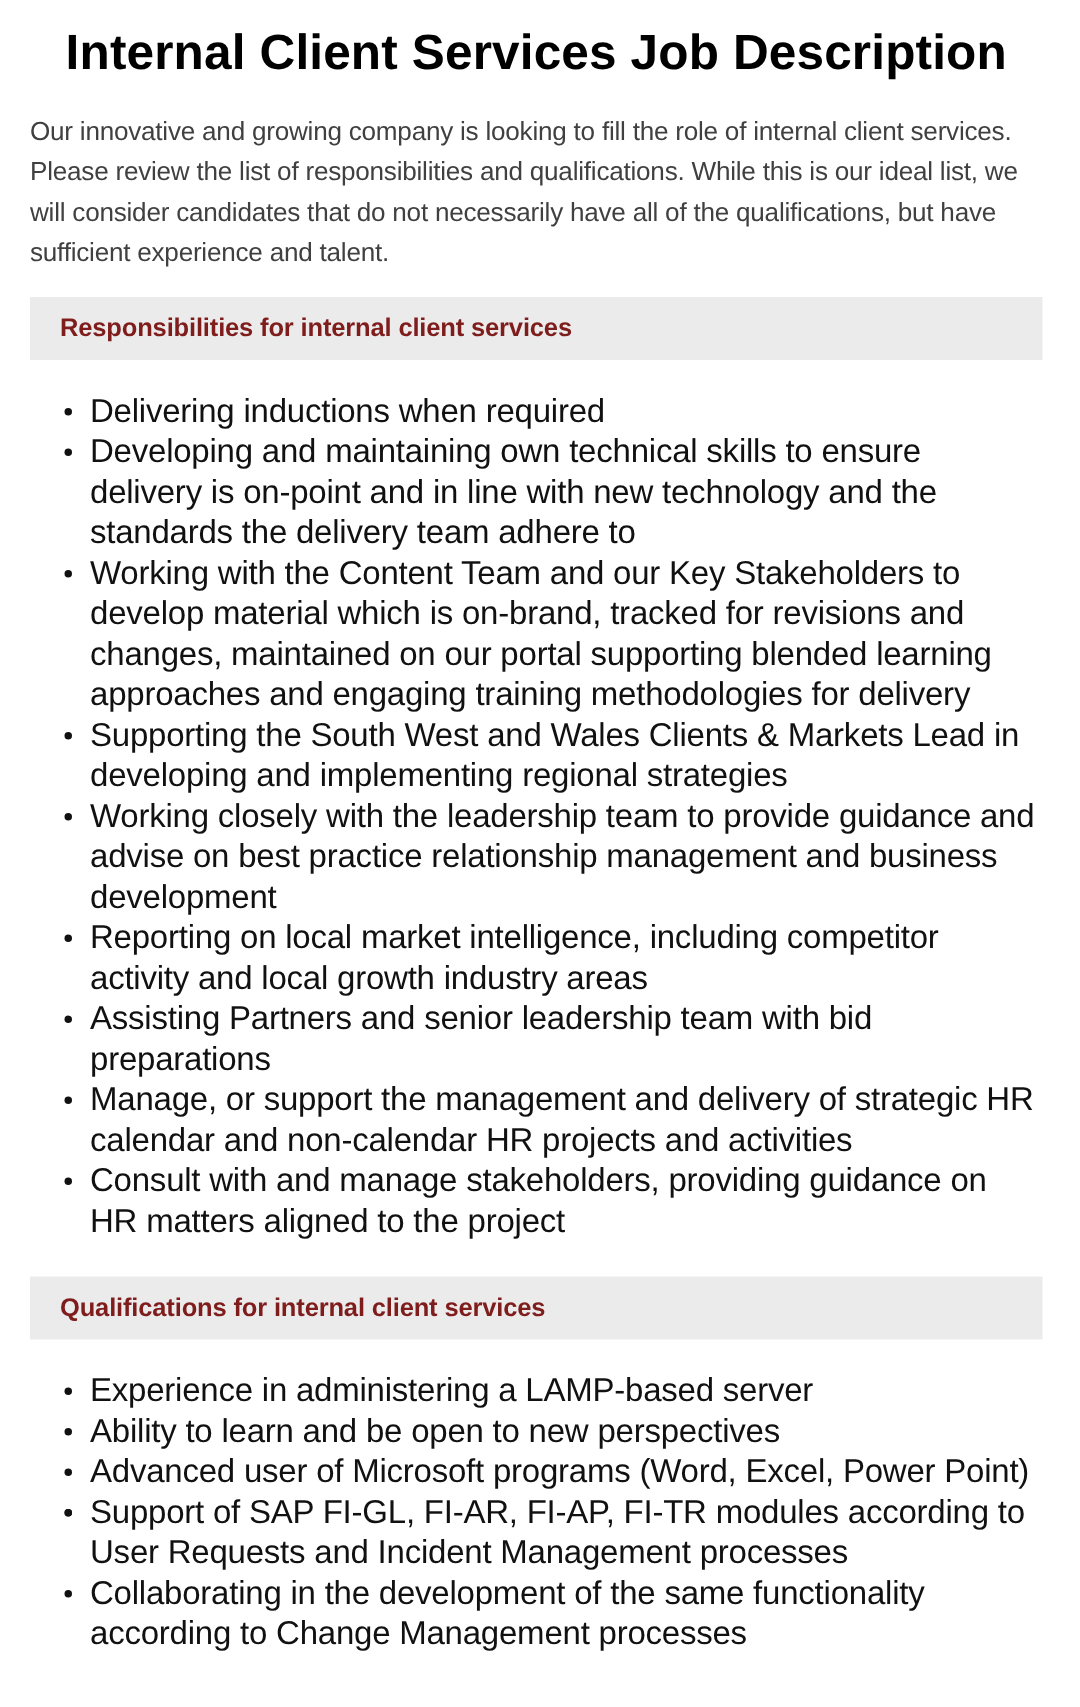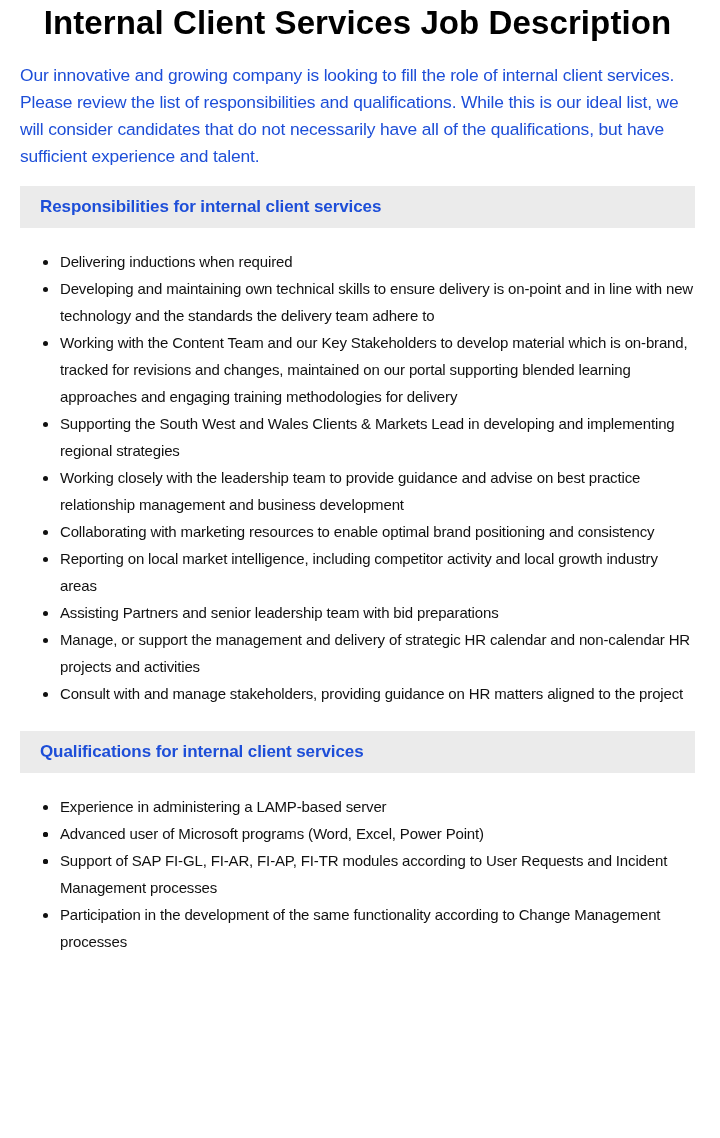--- a/index.html
+++ b/index.html
@@ -14,63 +14,63 @@
       color: #111111;
       font-family: "Liberation Sans", "DejaVu Sans", sans-serif;
     }
     .page {
       padding: 0 25px 0 20px;
       box-sizing: border-box;
       width: 720px;
     }
     .title {
       margin: 0;
-      padding-top: 2px;
+      padding-top: 14px;
       text-align: center;
       font-size: 33px;
       font-weight: bold;
       line-height: 42px;
       letter-spacing: 0.1px;
       color: #000000;
     }
     .intro {
       margin: 18px 0 0 0;
       font-size: 17.4px;
       line-height: 27px;
       letter-spacing: -0.15px;
-      color: #1d4ed8;
+      color: #404040;
     }
     .section-header {
       margin: 16px 0 0 0;
       width: 675px;
       height: 42px;
       background: #ebebeb;
       box-sizing: border-box;
       padding: 0 20px;
       display: flex;
       align-items: center;
       font-size: 17px;
       font-weight: bold;
-      color: #1d4ed8;
+      color: #7f1d1d;
       letter-spacing: -0.1px;
     }
     .section-header.second {
       margin-top: 24px;
     }
     ul.items {
       margin: 20px 0 0 0;
       padding: 0 0 0 40px;
       list-style: none;
     }
     ul.items.qual {
       margin-top: 20px;
     }
     ul.items li {
       position: relative;
-      font-size: 15px;
+      font-size: 22px;
       line-height: 27px;
       letter-spacing: -0.15px;
       color: #111111;
       padding-right: 2px;
     }
     ul.items li .bullet {
       position: absolute;
       left: -17px;
       top: 12px;
       width: 5px;
@@ -88,30 +88,29 @@
   <p class="intro">Our innovative and growing company is looking to fill the role of internal client services. Please review the list of responsibilities and qualifications. While this is our ideal list, we will consider candidates that do not necessarily have all of the qualifications, but have sufficient experience and talent.</p>
 
   <div class="section-header">Responsibilities for internal client services</div>
 
   <ul class="items">
     <li><span class="bullet"></span><span>Delivering inductions when required</span></li>
     <li><span class="bullet"></span><span>Developing and maintaining own technical skills to ensure delivery is on-point and in line with new technology and the standards the delivery team adhere to</span></li>
     <li><span class="bullet"></span><span>Working with the Content Team and our Key Stakeholders to develop material which is on-brand, tracked for revisions and changes, maintained on our portal supporting blended learning approaches and engaging training methodologies for delivery</span></li>
     <li><span class="bullet"></span><span>Supporting the South West and Wales Clients &amp; Markets Lead in developing and implementing regional strategies</span></li>
     <li><span class="bullet"></span><span>Working closely with the leadership team to provide guidance and advise on best practice relationship management and business development</span></li>
-    <li><span class="bullet"></span><span>Collaborating with marketing resources to enable optimal brand positioning and consistency</span></li>
     <li><span class="bullet"></span><span>Reporting on local market intelligence, including competitor activity and local growth industry areas</span></li>
     <li><span class="bullet"></span><span>Assisting Partners and senior leadership team with bid preparations</span></li>
     <li><span class="bullet"></span><span>Manage, or support the management and delivery of strategic HR calendar and non-calendar HR projects and activities</span></li>
     <li><span class="bullet"></span><span>Consult with and manage stakeholders, providing guidance on HR matters aligned to the project</span></li>
   </ul>
 
   <div class="section-header second">Qualifications for internal client services</div>
 
   <ul class="items qual">
     <li><span class="bullet"></span><span>Experience in administering a LAMP-based server</span></li>
-    <li><span class="bullet"></span></li>
+    <li><span class="bullet"></span><span>Ability to learn and be open to new perspectives</span></li>
     <li><span class="bullet"></span><span>Advanced user of Microsoft programs (Word, Excel, Power Point)</span></li>
     <li><span class="bullet"></span></li>
     <li><span class="bullet"></span><span>Support of SAP FI-GL, FI-AR, FI-AP, FI-TR modules according to User Requests and Incident Management processes</span></li>
-    <li><span class="bullet"></span><span>Participation in the development of the same functionality according to Change Management processes</span></li>
+    <li><span class="bullet"></span><span>Collaborating in the development of the same functionality according to Change Management processes</span></li>
   </ul>
 </div>
 
 </body></html>

